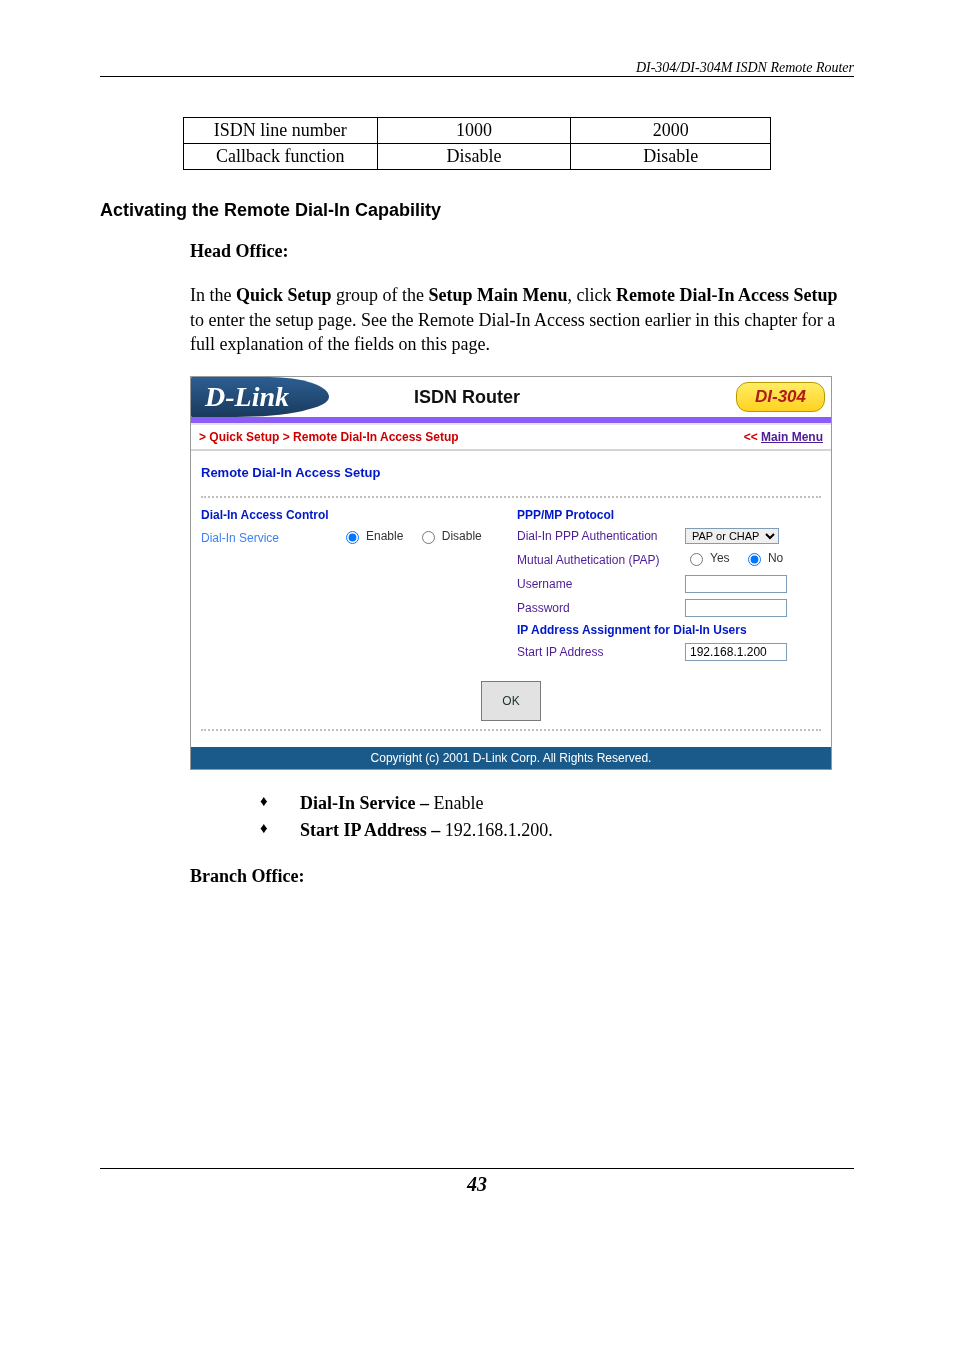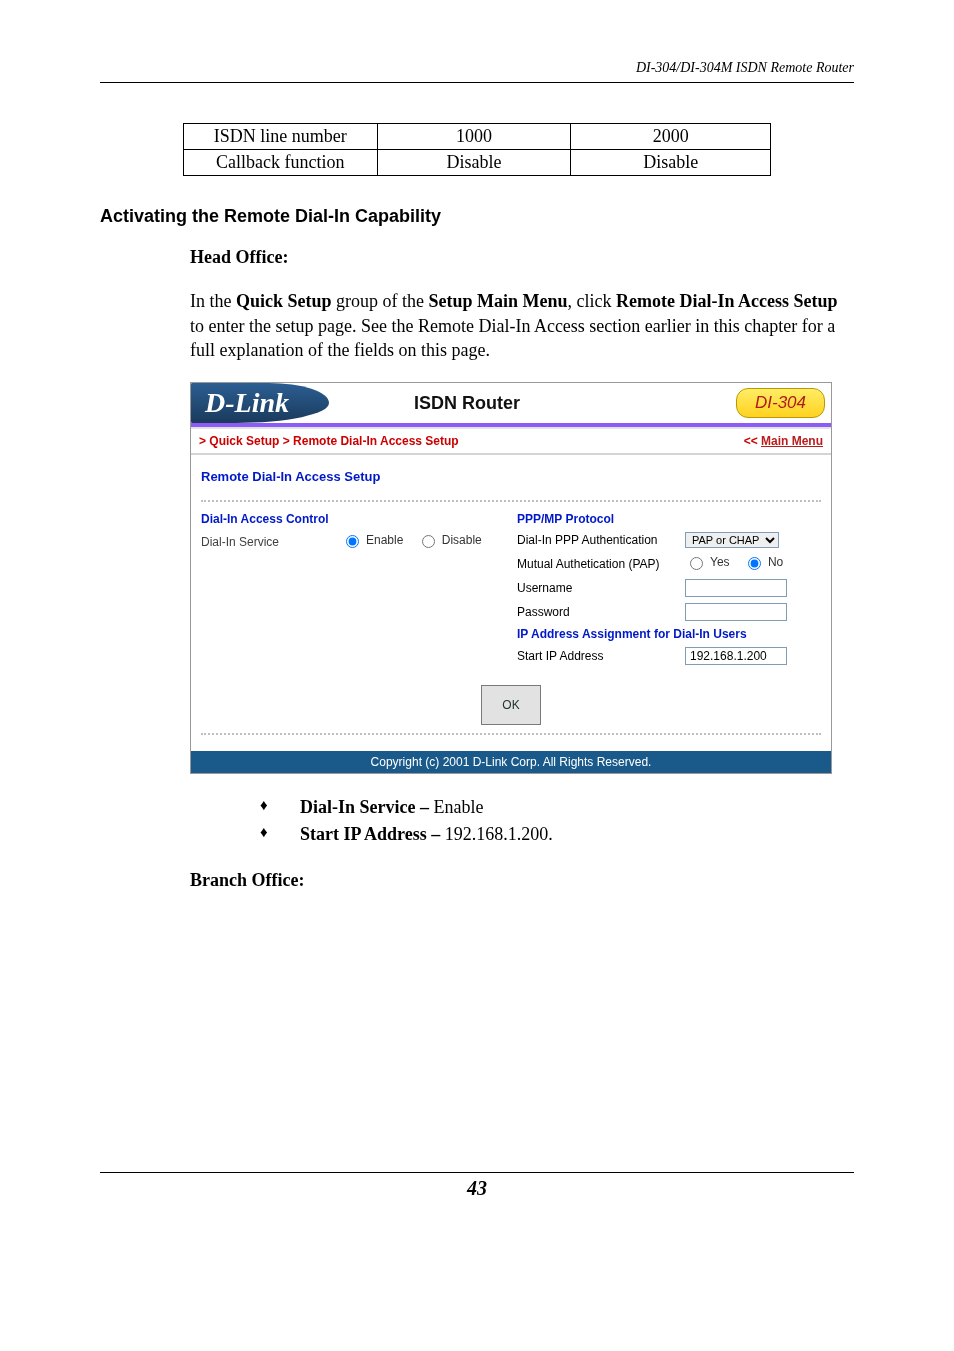--- a/index.html
+++ b/index.html
@@ -12,21 +12,21 @@
   }
   .page {
     padding: 60px 100px 40px 100px;
     box-sizing: border-box;
     width: 954px;
   }
   .header-right {
     text-align: right;
     font-style: italic;
     font-size: 14px;
-    margin-bottom: 6px;
+    margin-bottom: 0;
   }
   .hr-top {
     border: none;
     border-top: 1.5px solid #000;
     margin: 0 0 40px 0;
   }
   table.data-table {
     border-collapse: collapse;
     width: 588px;
     margin: 0 auto 30px auto;
@@ -64,21 +64,21 @@
     margin: 10px 0 20px 0;
     border: 1px solid #999;
     background: #fff;
     font-family: Verdana, Geneva, Tahoma, sans-serif;
     font-size: 12px;
   }
   .ui-header {
     display: flex;
     align-items: center;
     background: #fff;
-    border-bottom: 4px solid #8b5cf6;
+    border-bottom: 6px solid #8b5cf6;
   }
   .ui-logo {
     color: #fff;
     font-family: "Times New Roman", serif;
     font-size: 28px;
     font-weight: bold;
     font-style: italic;
     position: relative;
     padding-right: 35px;
     flex: none;
@@ -99,60 +99,60 @@
     padding-left: 50px;
   }
   .ui-model {
     flex: none;
     margin-right: 6px;
     background: linear-gradient(180deg, #ffed66 0%, #ffd21f 100%);
     border: 1px solid #b89a00;
     border-radius: 12px;
     padding: 4px 18px;
     font-family: Arial, sans-serif;
-    font-weight: normal;
+    font-weight: bold;
     font-style: italic;
     font-size: 17px;
     color: #b01a1a;
   }
   .ui-breadcrumb {
     display: flex;
     justify-content: space-between;
     align-items: center;
     padding: 5px 8px;
     font-size: 12px;
     border-bottom: 2px solid #d4d4d4;
     border-top: 2px solid #e4e4e4;
     background: #fff;
   }
   .ui-breadcrumb .crumb { color: #c00; font-weight: bold; }
   .ui-breadcrumb .crumb-sep { color: #c00; font-weight: bold; }
-  .ui-breadcrumb .menu-link { color: #b91c1c; text-decoration: underline; font-weight: bold; }
+  .ui-breadcrumb .menu-link { color: #4c1d95; text-decoration: underline; font-weight: bold; }
   .menu-arrow { color: #c00; font-weight: bold; }
 
   .ui-body { padding: 14px 10px 6px 10px; }
   .ui-section-title {
     color: #0018c8;
     font-weight: bold;
     font-size: 13px;
     margin-bottom: 16px;
   }
   .ui-divider { border: none; border-top: 2px dotted #bfbfbf; margin: 0 0 10px 0; }
   .ui-cols { display: flex; gap: 12px; }
   .ui-col { flex: 1; }
   .ui-sub { color: #0018c8; font-weight: bold; font-size: 12px; margin-bottom: 6px; }
   .ui-row {
     display: flex;
     align-items: center;
     margin-bottom: 6px;
     font-size: 12px;
     color: #333;
   }
-  .ui-row .lbl-col1 { color: #404040; width: 140px; }
-  .ui-row .lbl-col2 { color: #000000; width: 168px; }
+  .ui-row .lbl-col1 { color: #3b82f6; width: 140px; }
+  .ui-row .lbl-col2 { color: #4c1d95; width: 168px; }
   .ui-row .ctrl { flex: 1; }
   .ui-inline-radio { display: inline-flex; align-items: center; gap: 4px; margin-right: 10px; }
   .ui-select {
     border: 1px solid #7f9db9;
     background: #efefef;
     font-size: 11px;
     padding: 0 2px;
     min-width: 90px;
   }
   .ui-input {

